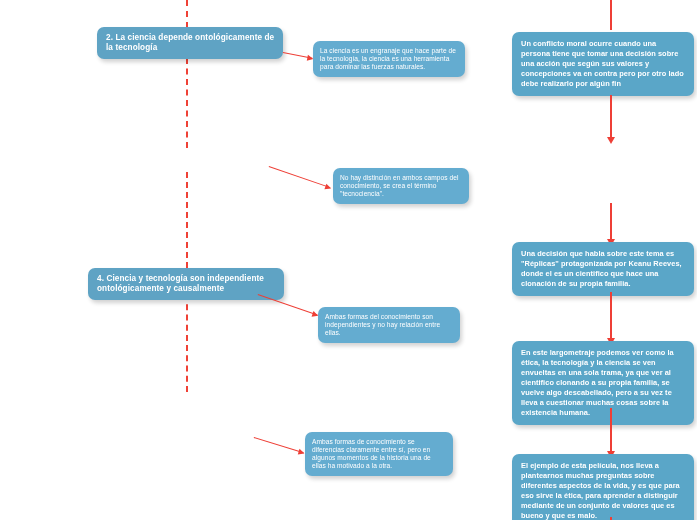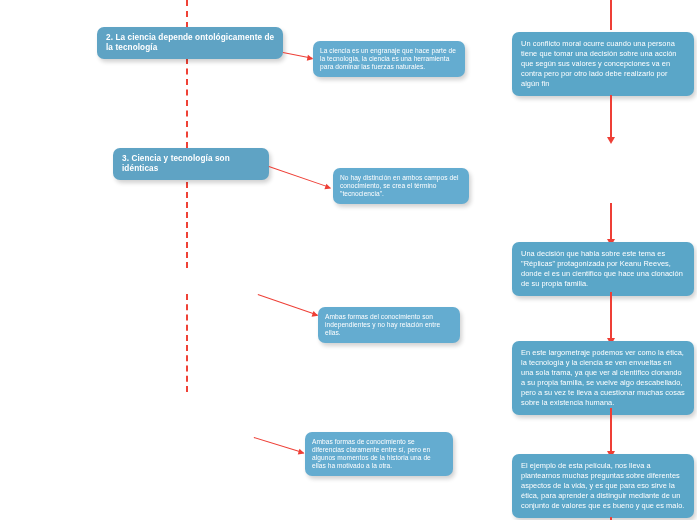--- a/index.html
+++ b/index.html
@@ -31,21 +31,21 @@
   }
   .desc-box{
     background:#64acd0;
     font-weight:normal;
     font-size:6.6px;
     padding:6px 7px;
     letter-spacing:.05px;
   }
   .right-box{
     background:#5aa6c8;
-    font-weight:normal;
+    font-weight:bold;
     font-size:7.4px;
     padding:7px 9px;
     letter-spacing:.05px;
     line-height:1.35;
   }
 
   
   .vdash{
     position:absolute;
     width:0;
@@ -90,28 +90,28 @@
   <div class="vdash" style="left:186px;top:0px;height:28px;"></div>
 
   <div class="box title-box" style="left:97px;top:27px;width:186px;">
     <span>2. La ciencia depende ontológicamente de la tecnología</span>
   </div>
   <div class="arrow-diag" style="left:283px;top:52px;width:30px;transform:rotate(11deg);"></div>
   <div class="box desc-box" style="left:313px;top:41px;width:152px;">
     <span>La ciencia es un engranaje que hace parte de la tecnología, la ciencia es una herramienta para dominar las fuerzas naturales.</span>
   </div>
 
-  <div class="box title-box" style="left:113px;top:148px;width:156px;">
-    <span>3. Ciencia y tecnología son idénticas</span>
-  </div>
   <div class="arrow-diag" style="left:269px;top:166px;width:65px;transform:rotate(19deg);"></div>
   <div class="box desc-box" style="left:333px;top:168px;width:136px;">
     <span>No hay distinción en ambos campos del conocimiento, se crea el término "tecnociencia".</span>
   </div>
 
+  <div class="box title-box" style="left:88px;top:268px;width:196px;">
+    <span>4. Ciencia y tecnología son independiente ontológicamente y causalmente</span>
+  </div>
   <div class="arrow-diag" style="left:258px;top:294px;width:63px;transform:rotate(19deg);"></div>
   <div class="box desc-box" style="left:318px;top:307px;width:142px;">
     <span>Ambas formas del conocimiento son independientes y no hay relación entre ellas.</span>
   </div>
 
   <div class="arrow-diag" style="left:254px;top:437px;width:52px;transform:rotate(17deg);"></div>
   <div class="box desc-box" style="left:305px;top:432px;width:148px;">
     <span>Ambas formas de conocimiento se diferencias claramente entre sí, pero en algunos momentos de la historia una de ellas ha motivado a la otra.</span>
   </div>
 

